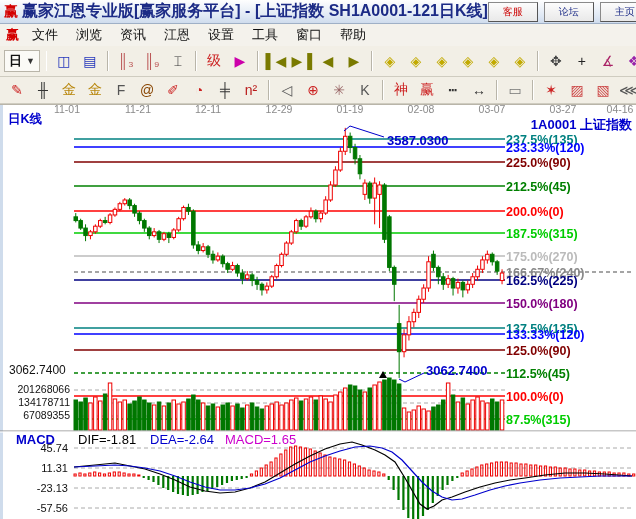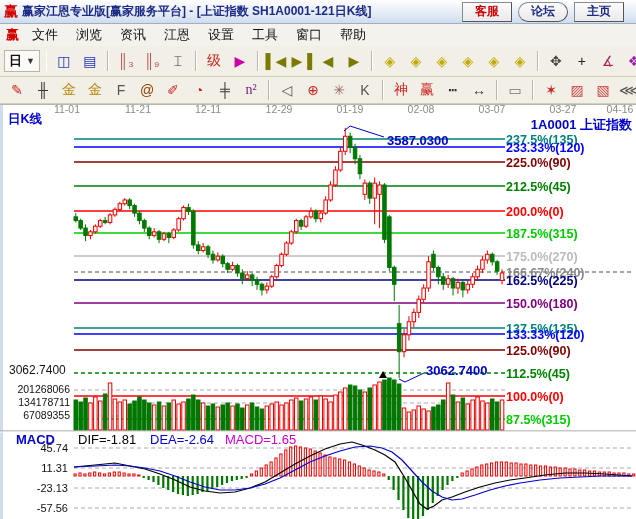--- a/index.html
+++ b/index.html
@@ -3,25 +3,25 @@
 <meta charset="utf-8">
 <style>
   html,body{margin:0;padding:0;background:#888;}
   .window{position:relative;width:636px;height:519px;background:#fff;overflow:hidden;
     font-family:"Liberation Sans","DejaVu Sans",sans-serif;}
   
   .titlebar{position:absolute;left:0;top:0;width:636px;height:24px;
     background:linear-gradient(#fefefe,#dfe8f4 70%,#cfdced);border-bottom:1px solid #9fb0c6;
     display:flex;align-items:center;box-sizing:border-box;padding:0 4px;}
   .app-logo{color:#d40000;font-weight:bold;font-size:14px;margin-right:4px;}
-  .title-text{color:#1c2b86;font-size:12px;font-weight:bold;white-space:nowrap;}
+  .title-text{color:#1c2b86;font-size:16px;font-weight:bold;white-space:nowrap;}
   .tb-buttons{margin-left:auto;display:flex;gap:6px;padding-right:8px;}
   .tb-btn{width:48px;height:18px;background:linear-gradient(#fcfcfc,#e9e9e9);
     border:1px solid #8a8a8a;border-right-color:#555;border-bottom-color:#555;
-    font-size:12px;font-weight:bold;display:flex;align-items:center;justify-content:center;cursor:default;}
+    font-size:10px;font-weight:normal;display:flex;align-items:center;justify-content:center;cursor:default;}
   
   .menubar{position:absolute;left:0;top:24px;width:636px;height:22px;background:#f4f2ec;
     border-bottom:1px solid #d8d4c8;display:flex;align-items:center;font-size:13px;color:#111;}
   .menubar .app-logo{font-size:13px;margin:0 4px 0 6px;}
   .menu-item{padding:2px 9px;}
   
   .toolbar{position:absolute;left:0;width:636px;background:#f2efe6;display:flex;align-items:center;
     border-bottom:1px solid #cfccc0;box-sizing:border-box;padding-left:4px;}
   .toolbar.row1{top:46px;height:31px;}
   .toolbar.row2{top:77px;height:27px;}
@@ -37,21 +37,21 @@
 </style>
 </head>
 <body>
 
 <div class="window">
   <div class="titlebar">
     <span class="app-logo">赢</span>
     <span class="title-text">赢家江恩专业版[赢家服务平台] - [上证指数  SH1A0001-121日K线]</span>
     <span class="tb-buttons">
         <div class="tb-btn" style="color: rgb(204, 0, 0);">客服</div>
-        <div class="tb-btn" style="color: rgb(28, 43, 134); border-radius: 10px;">论坛</div>
+        <div class="tb-btn" style="color: rgb(28, 43, 134);">论坛</div>
         <div class="tb-btn" style="color: rgb(28, 43, 134);">主页</div>
       </span>
   </div>
 
   <div class="menubar">
     <span class="app-logo">赢</span>
   <span class="menu-item">文件</span>
       <span class="menu-item">浏览</span>
       <span class="menu-item">资讯</span>
       <span class="menu-item">江恩</span>
@@ -101,21 +101,21 @@
     <span id="tb2-icons" style="display:flex;align-items:center;">
         <span class="ticon" style="color: rgb(204, 34, 34);">✎</span>
         <span class="ticon" style="color: rgb(51, 51, 51);">╫</span>
         <span class="ticon" style="color: rgb(184, 134, 11);">金</span>
         <span class="ticon" style="color: rgb(184, 134, 11);">金</span>
         <span class="ticon" style="color: rgb(85, 85, 85);">F</span>
         <span class="ticon" style="color: rgb(136, 68, 0);">@</span>
         <span class="ticon" style="color: rgb(204, 34, 34);">✐</span>
         <span class="ticon" style="color: rgb(204, 34, 34);">◔</span>
         <span class="ticon" style="color: rgb(51, 51, 51);">╪</span>
-        <span class="ticon" style="color: #701a75; font-family: Liberation Serif, serif;">n²</span>
+        <span class="ticon" style="color: #b91c1c;">n²</span>
         <span class="tsep"></span>
         <span class="ticon" style="color: rgb(85, 85, 85);">◁</span>
         <span class="ticon" style="color: rgb(204, 34, 34);">⊕</span>
         <span class="ticon" style="color: rgb(153, 102, 102);">✳</span>
         <span class="ticon" style="color: rgb(85, 85, 85);">K</span>
         <span class="tsep"></span>
         <span class="ticon" style="color: rgb(204, 34, 34);">神</span>
         <span class="ticon" style="color: rgb(204, 34, 34);">赢</span>
         <span class="ticon" style="color: rgb(51, 51, 51);">┅</span>
         <span class="ticon" style="color: rgb(51, 51, 51);">↔</span>

